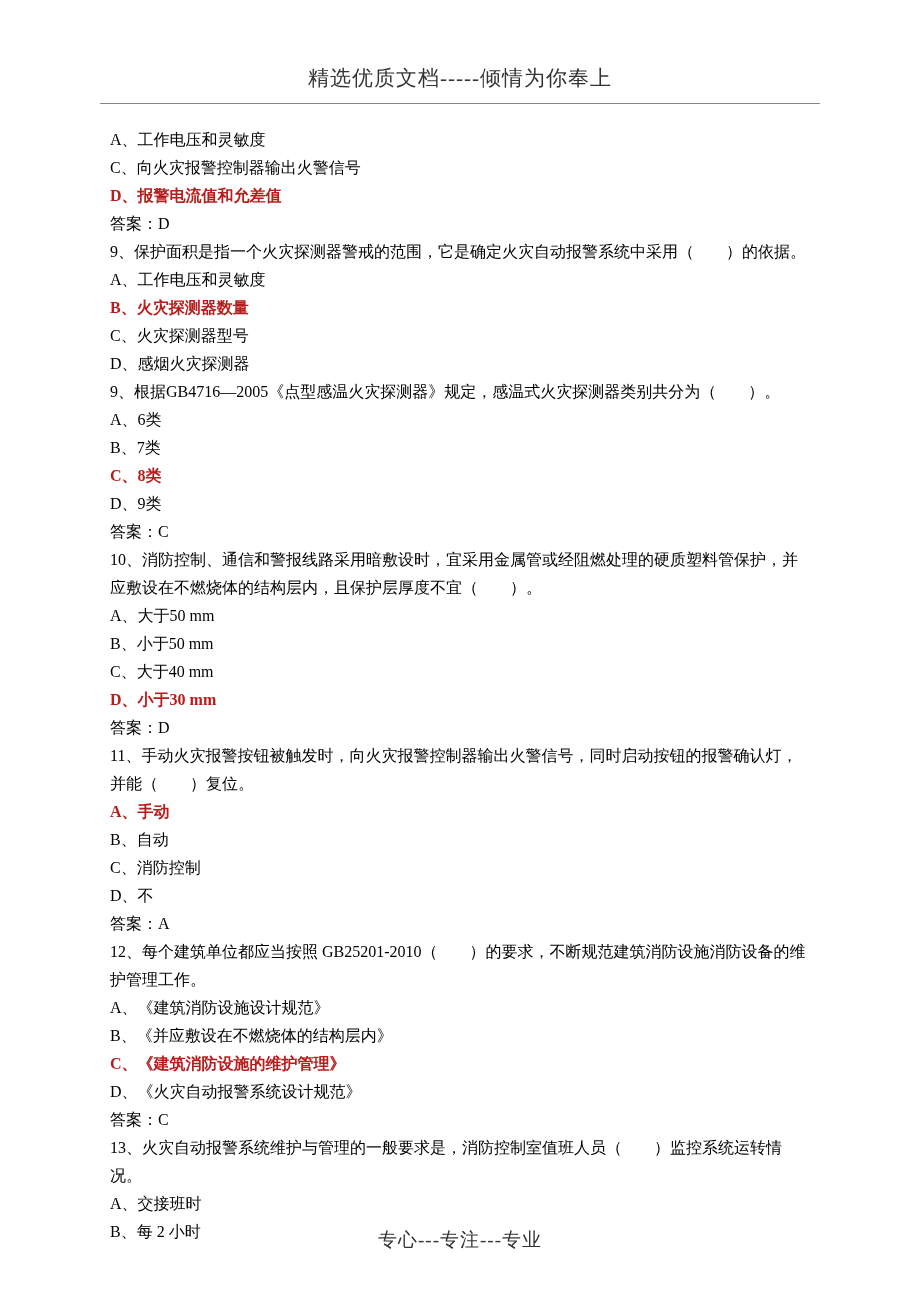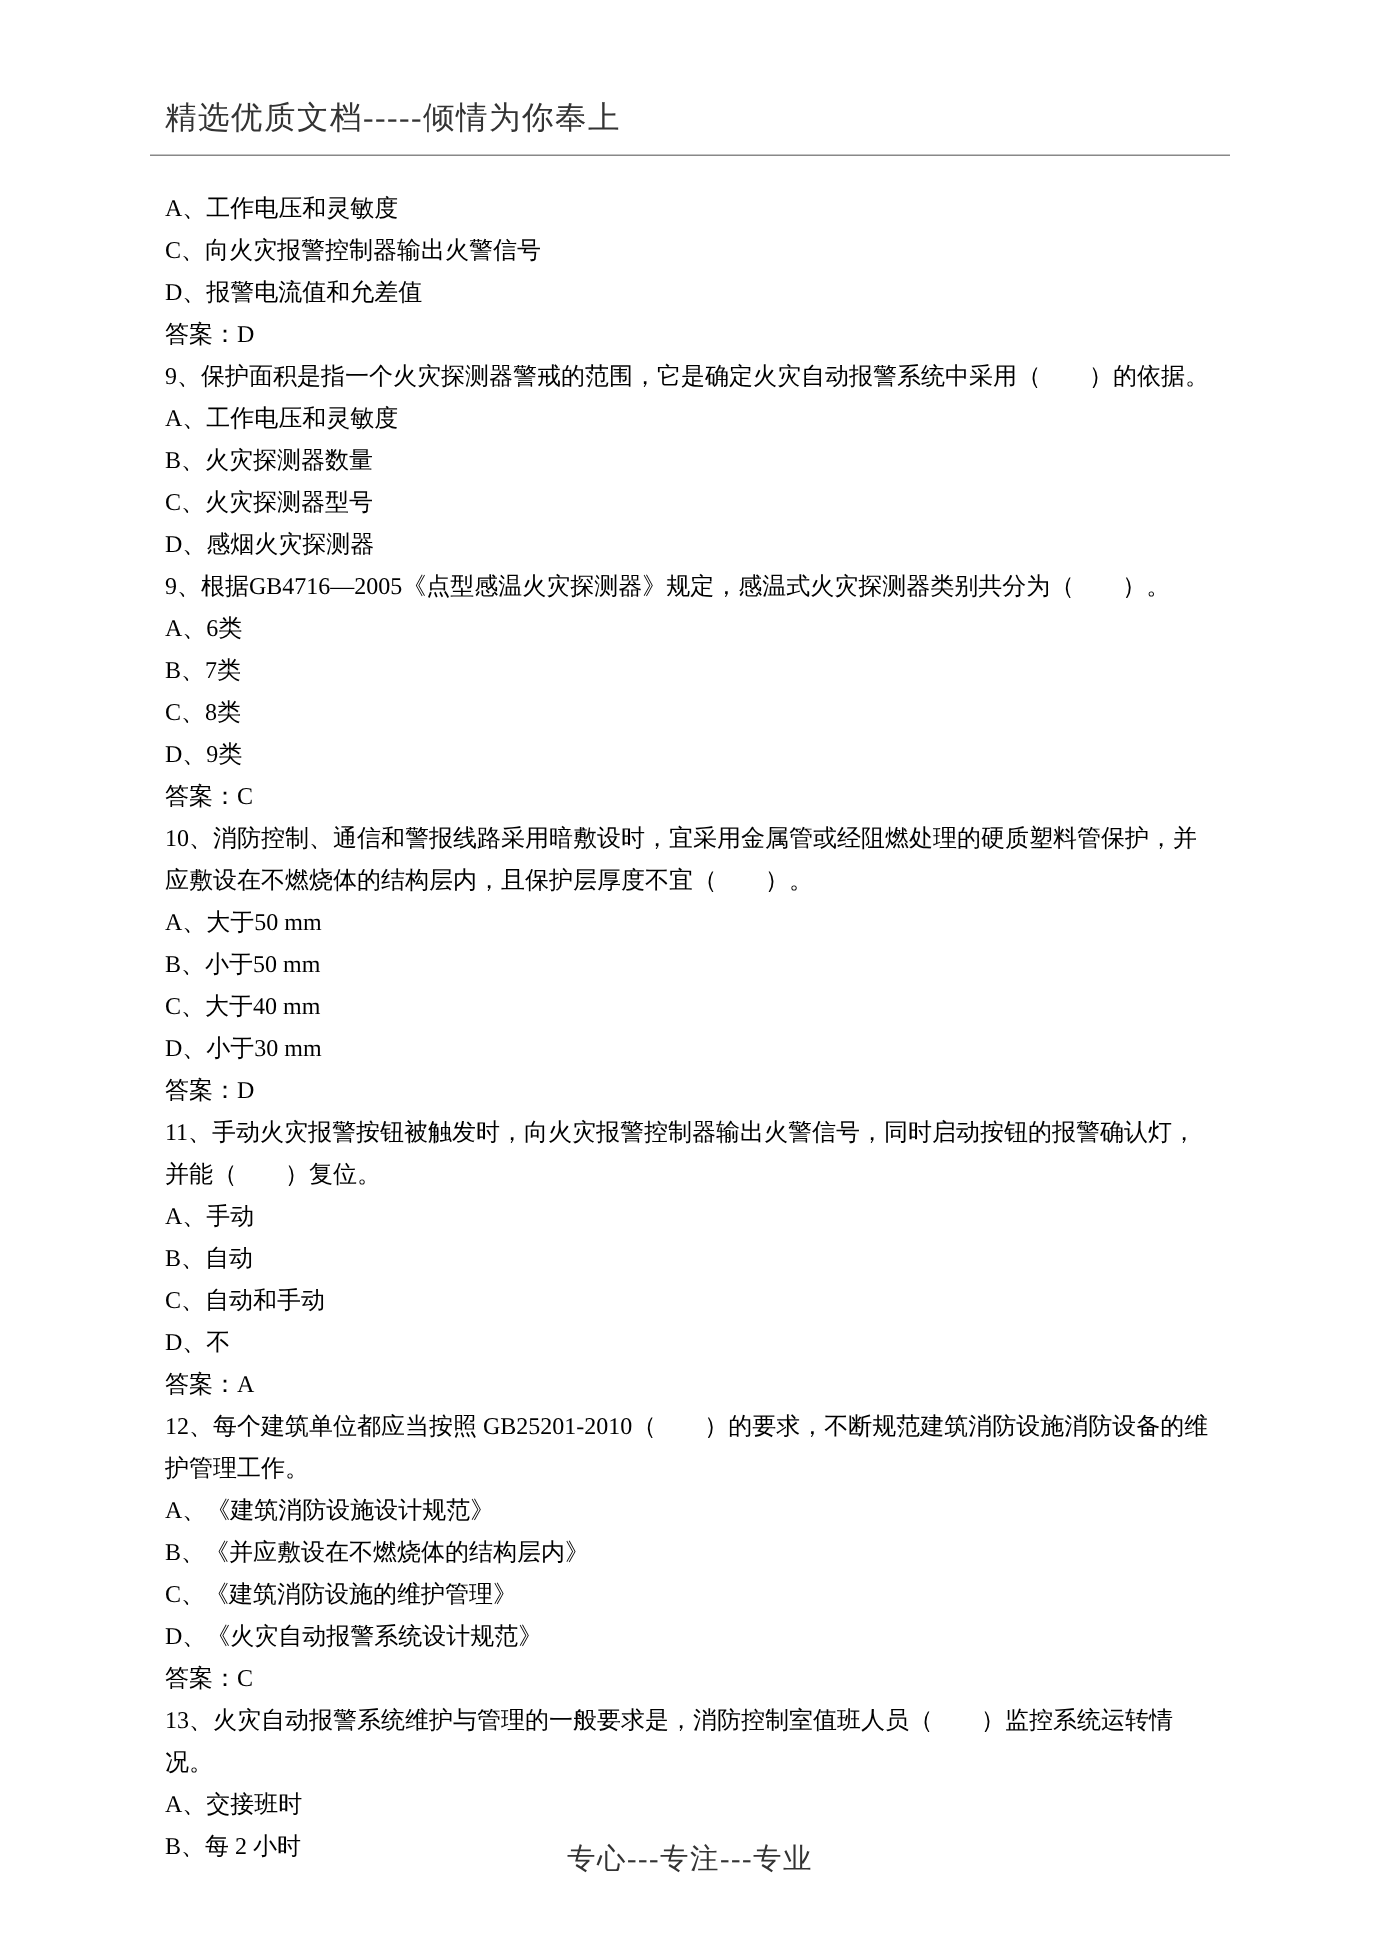--- a/index.html
+++ b/index.html
@@ -13,40 +13,42 @@
   }
   .page {
     width: 920px;
     min-height: 1302px;
     margin: 0 auto;
     padding: 60px 110px 40px 110px;
     box-sizing: border-box;
     position: relative;
   }
   .header {
+    text-align: center;
     font-size: 21px;
     color: #333;
     letter-spacing: 1px;
     margin-bottom: 6px;
     font-family: "SimSun", "宋体", serif;
   }
   .divider {
     border: none;
     border-top: 1px solid #888;
     margin: 4px -10px 22px -10px;
   }
   .content {
     font-size: 16px;
     color: #000;
   }
   .line {
     white-space: pre-wrap;
   }
   .red {
-    color: #000000;
+    color: #b91c1c;
+    font-weight: bold;
   }
   .footer {
     position: absolute;
     bottom: 46px;
     left: 0;
     right: 0;
     text-align: center;
     font-size: 19px;
     color: #333;
     letter-spacing: 1px;
@@ -76,21 +78,21 @@
       <div class="line">答案：C</div>
       <div class="line">10、消防控制、通信和警报线路采用暗敷设时，宜采用金属管或经阻燃处理的硬质塑料管保护，并应敷设在不燃烧体的结构层内，且保护层厚度不宜（　　）。</div>
       <div class="line">A、大于50 mm</div>
       <div class="line">B、小于50 mm</div>
       <div class="line">C、大于40 mm</div>
       <div class="line red">D、小于30 mm</div>
       <div class="line">答案：D</div>
       <div class="line">11、手动火灾报警按钮被触发时，向火灾报警控制器输出火警信号，同时启动按钮的报警确认灯，并能（　　）复位。</div>
       <div class="line red">A、手动</div>
       <div class="line">B、自动</div>
-      <div class="line">C、自动和手动</div>
+      <div class="line">C、消防控制</div>
       <div class="line">D、不</div>
       <div class="line">答案：A</div>
       <div class="line">12、每个建筑单位都应当按照 GB25201-2010（　　）的要求，不断规范建筑消防设施消防设备的维护管理工作。</div>
       <div class="line">A、《建筑消防设施设计规范》</div>
       <div class="line">B、《并应敷设在不燃烧体的结构层内》</div>
       <div class="line red">C、《建筑消防设施的维护管理》</div>
       <div class="line">D、《火灾自动报警系统设计规范》</div>
       <div class="line">答案：C</div>
       <div class="line">13、火灾自动报警系统维护与管理的一般要求是，消防控制室值班人员（　　）监控系统运转情况。</div>
       <div class="line">A、交接班时</div>

